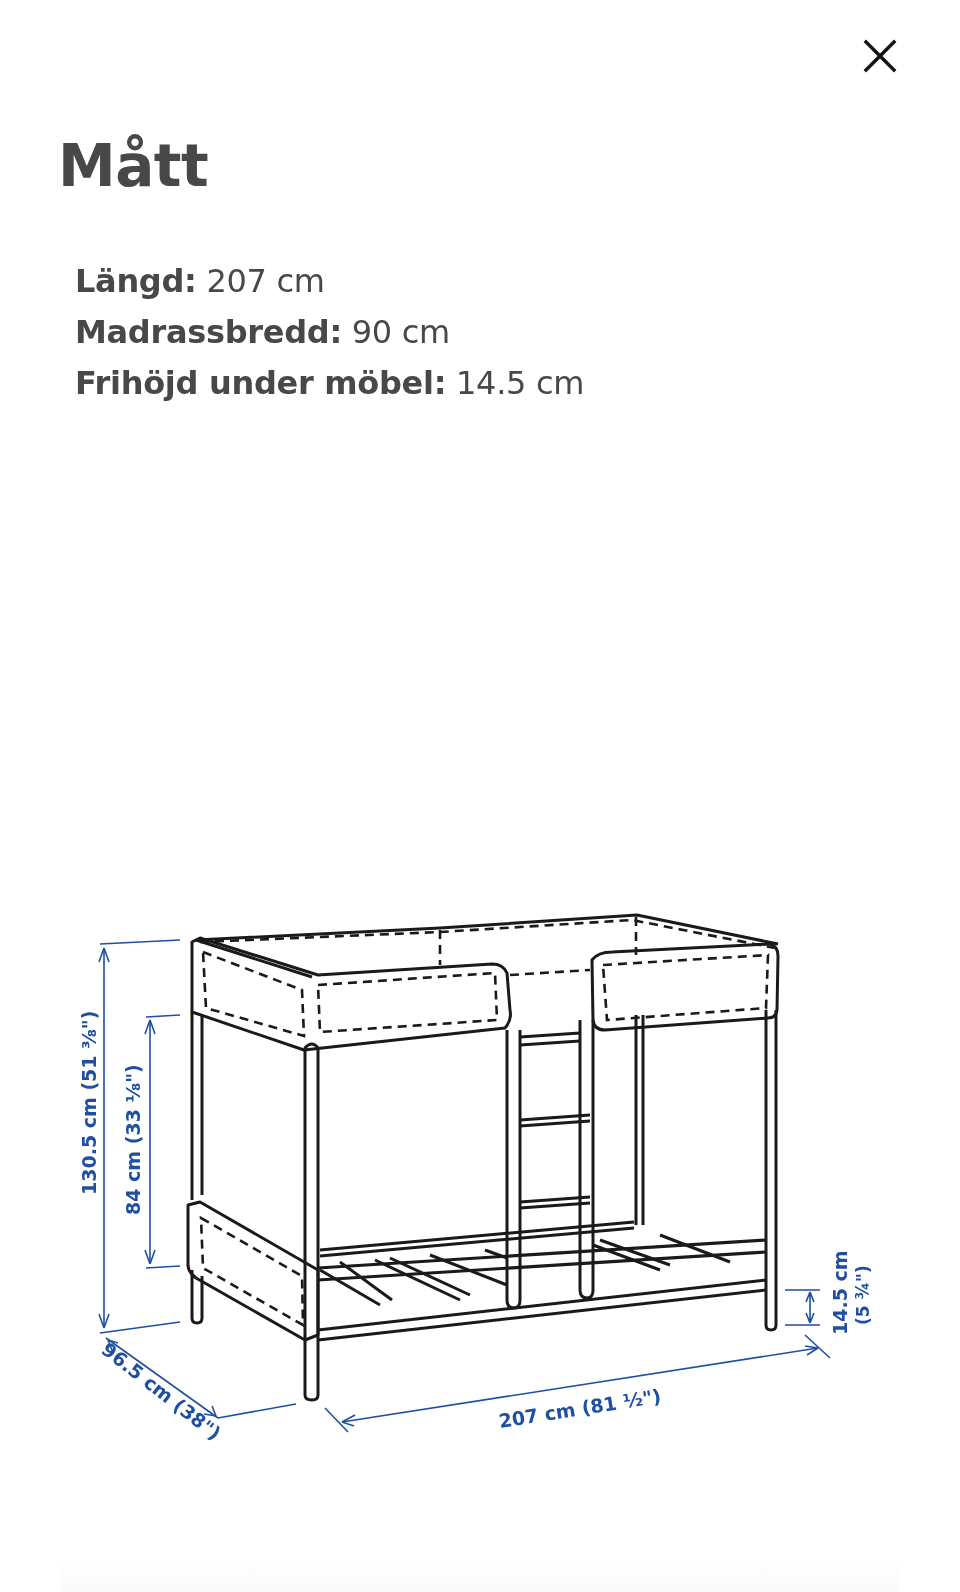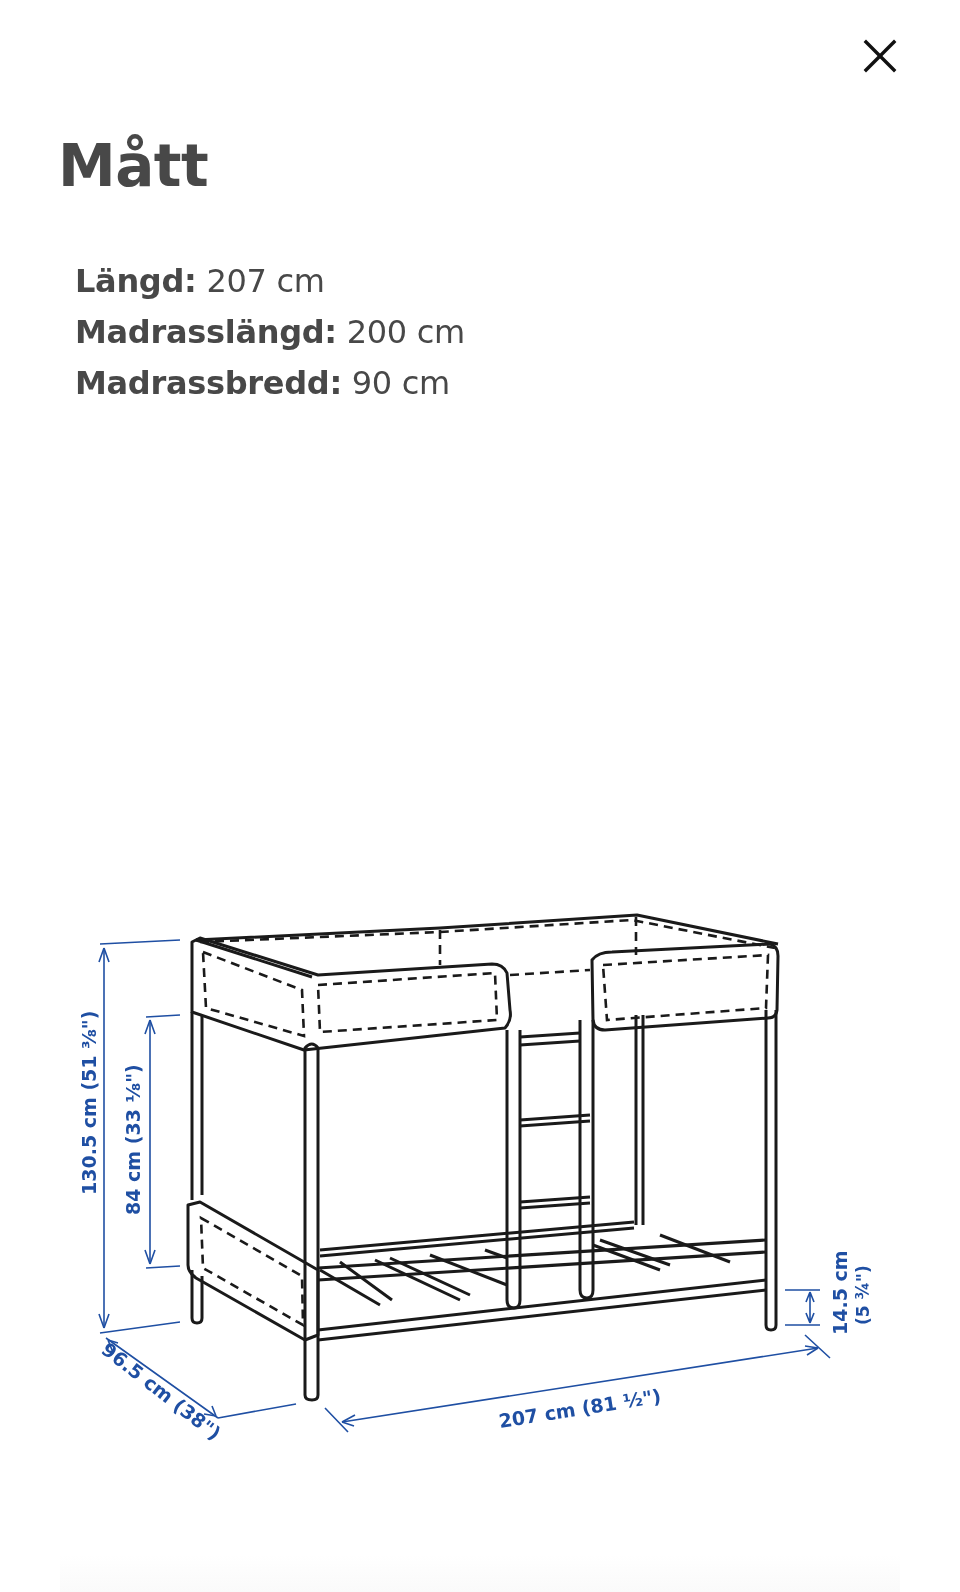--- a/index.html
+++ b/index.html
@@ -25,22 +25,22 @@
   <svg viewBox="0 0 34 34">
     <line x1="3" y1="3" x2="31" y2="31" stroke="#111" stroke-width="3.4" stroke-linecap="square"></line>
     <line x1="31" y1="3" x2="3" y2="31" stroke="#111" stroke-width="3.4" stroke-linecap="square"></line>
   </svg>
 </div>
 
 <h1 class="title">Mått</h1>
 
 <ul class="dims">
   <li><span class="k">Längd:</span> <span class="v">207 cm</span></li>
-  <li><span class="k">Madrasslängd:</span> <span class="v">200 cm</span></li>
   <li><span class="k">Madrassbredd:</span> <span class="v">90 cm</span></li>
+  <li><span class="k">Frihöjd under möbel:</span> <span class="v">14.5 cm</span></li>
 </ul>
 
 <svg class="drawing" viewBox="60 890 840 570" xmlns="http://www.w3.org/2000/svg">
   <g fill="none" stroke="#1a1a1a" stroke-width="3" stroke-linejoin="round">
 
     <path d="M196 940 L440 928 L637 915 L778 944"></path>
     <path d="M196 940 L312 977"></path>
 
     <path d="M636 1015 L636 1225 M643 1015 L643 1225"></path>
 

